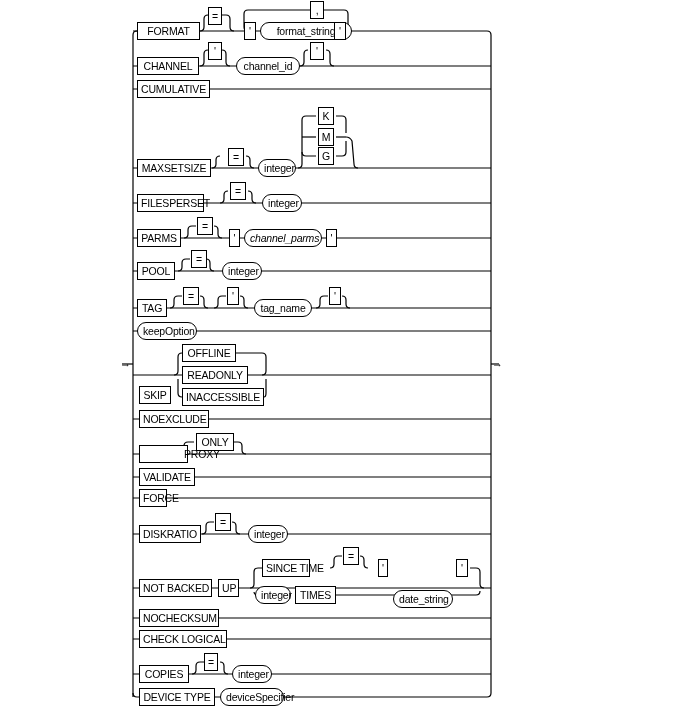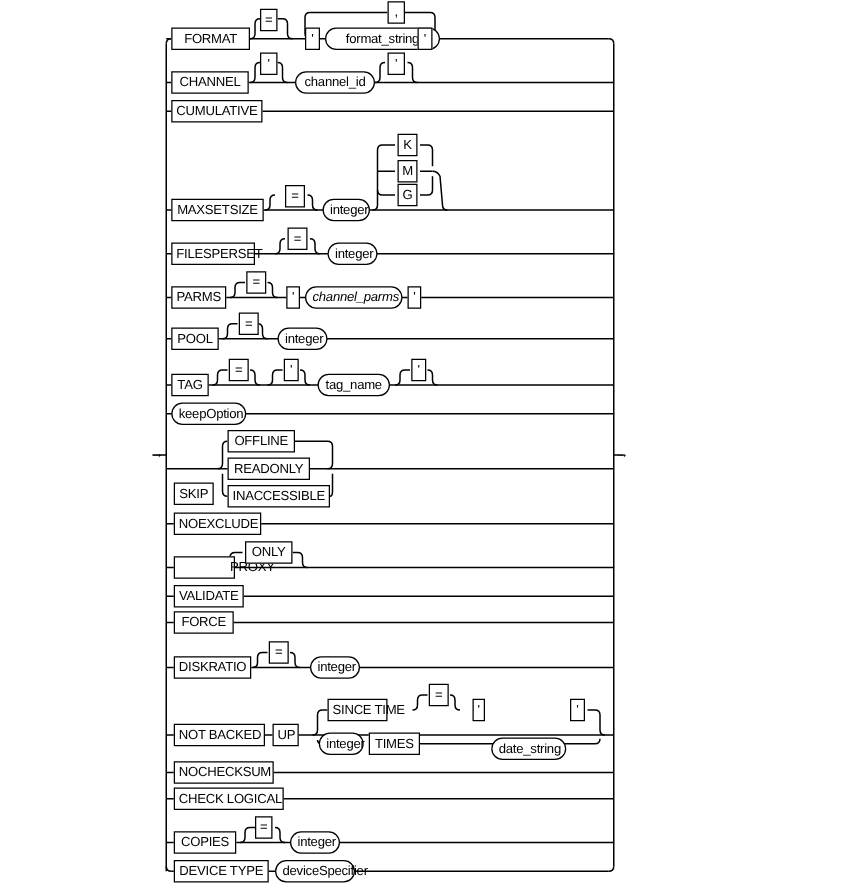--- a/index.html
+++ b/index.html
@@ -164,21 +164,21 @@
 <div class="kw" style="left:182px;top:366px;width:66px;">READONLY</div>
 <div class="kw" style="left:182px;top:388px;width:82px;">INACCESSIBLE</div>
 
 <div class="kw" style="left:139px;top:410px;width:70px;">NOEXCLUDE</div>
 
 <div class="kw" style="left:139px;top:445px;width:40px;padding-left:44px;">PROXY</div>
 <div class="kw" style="left:196px;top:433px;width:38px;">ONLY</div>
 
 <div class="kw" style="left:139px;top:468px;width:56px;">VALIDATE</div>
 
-<div class="kw" style="left:139px;top:489px;width:48px;">FORCE</div>
+<div class="kw" style="left:139px;top:489px;width:28px;">FORCE</div>
 
 <div class="kw" style="left:139px;top:525px;width:62px;">DISKRATIO</div>
 <div class="lit" style="left:215px;top:513px;width:16px;">=</div>
 <div class="nt" style="left:248px;top:525px;width:40px;">integer</div>
 
 <div class="kw" style="left:139px;top:579px;width:73px;">NOT BACKED</div>
 <div class="kw" style="left:218px;top:579px;width:21px;">UP</div>
 <div class="kw" style="left:262px;top:559px;width:48px;">SINCE TIME</div>
 <div class="lit" style="left:343px;top:547px;width:16px;">=</div>
 <div class="lit" style="left:378px;top:559px;width:10px;">'</div>

